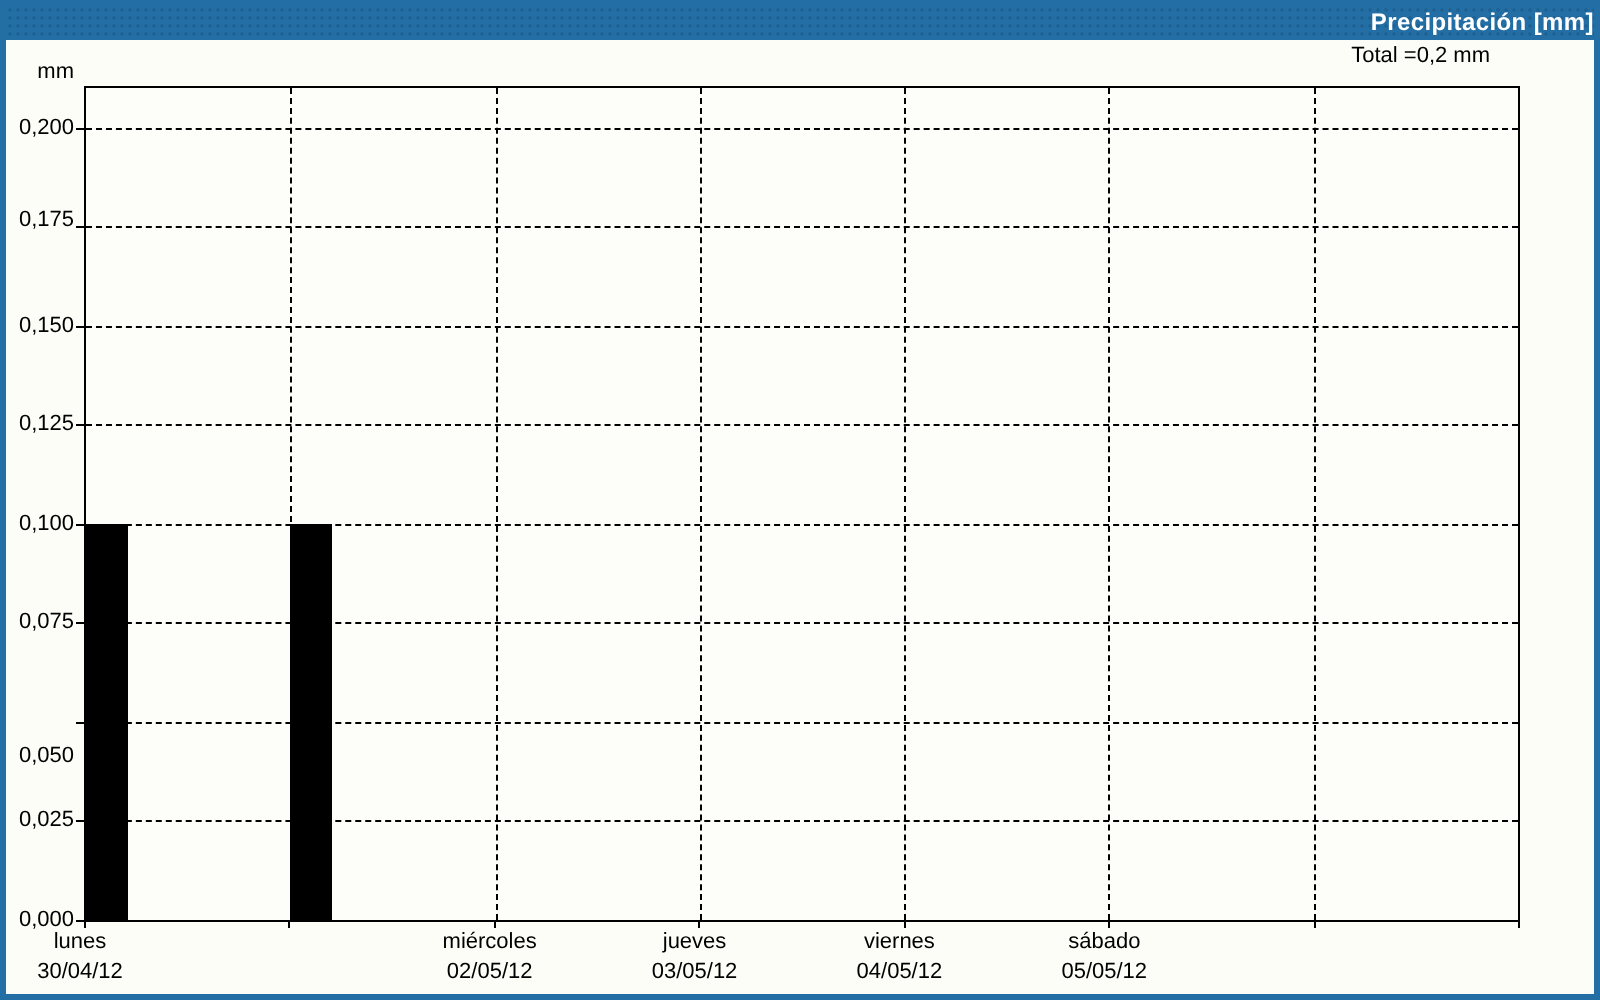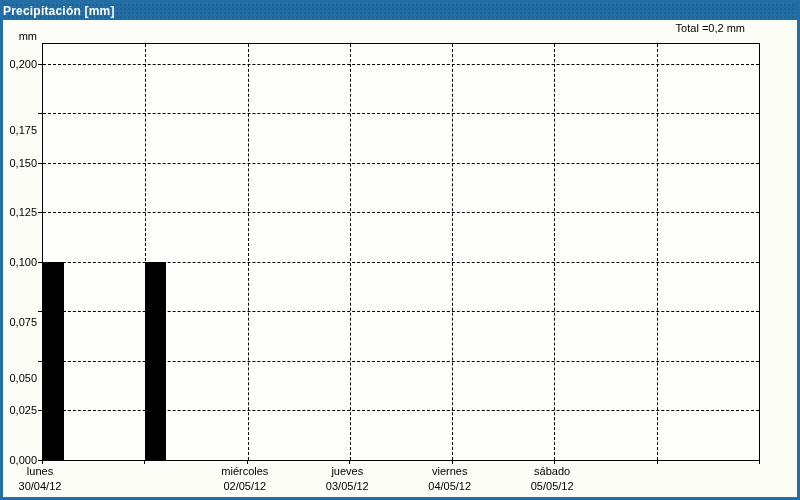--- a/index.html
+++ b/index.html
@@ -14,21 +14,21 @@
     overflow:hidden;
   }
   .titlebar{
     height:17px;
     background-color:#236EA5;
     background-image:radial-gradient(rgba(0,0,0,0.10) 1px, transparent 1px);
     background-size:4px 4px;
     color:#fff;
     font-size:12px;
     font-weight:bold;
-    text-align:left;
+    text-align:right;
     line-height:17px;
     letter-spacing:0.2px;
   }
   .total-label{
     position:absolute;
     top:19px;
     right:52px;
     font-size:11px;
     white-space:nowrap;
   }
@@ -134,29 +134,29 @@
 
   <div class="axis-layer">
     <div class="unit-label">mm</div>
   <div class="y-tick-mark" style="top: 457px;"></div>
       <div class="y-tick-label" style="top: 450px;">0,000</div>
       <div class="y-tick-mark" style="top: 407.476px;"></div>
       <div class="y-tick-label" style="top: 400.476px; text-align: right;">0,025</div>
       <div class="y-tick-mark" style="top: 357.952px;"></div>
       <div class="y-tick-label" style="top: 368px;">0,050</div>
       <div class="y-tick-mark" style="top: 308.429px;"></div>
-      <div class="y-tick-label" style="top: 301.429px; margin-top: 11px;">0,075</div>
+      <div class="y-tick-label" style="top: 301.429px;">0,075</div>
       <div class="y-tick-mark" style="top: 258.905px;"></div>
       <div class="y-tick-label" style="top: 251.905px;">0,100</div>
       <div class="y-tick-mark" style="top: 209.381px;"></div>
       <div class="y-tick-label" style="top: 202.381px;">0,125</div>
       <div class="y-tick-mark" style="top: 159.857px;"></div>
       <div class="y-tick-label" style="top: 152.857px;">0,150</div>
       <div class="y-tick-mark" style="top: 110.333px;"></div>
-      <div class="y-tick-label" style="top: 120px;">0,175</div>
+      <div class="y-tick-label" style="top: 100px;">0,175</div>
       <div class="y-tick-mark" style="top: 60.8095px;"></div>
       <div class="y-tick-label" style="top: 53.8095px;">0,200</div>
     </div>
 
   <div class="axis-layer">
       <div class="x-tick-mark" style="left: 39px;"></div>
       <div class="x-tick-mark" style="left: 141.429px;"></div>
       <div class="x-tick-mark" style="left: 243.857px;"></div>
       <div class="x-tick-mark" style="left: 346.286px;"></div>
       <div class="x-tick-mark" style="left: 448.714px;"></div>

